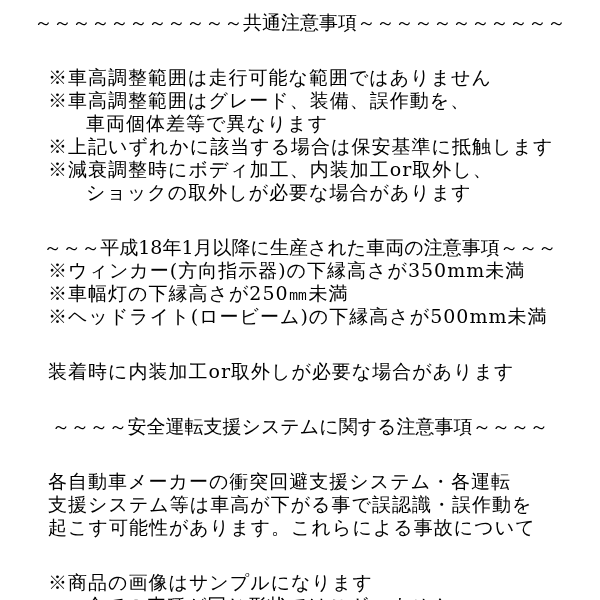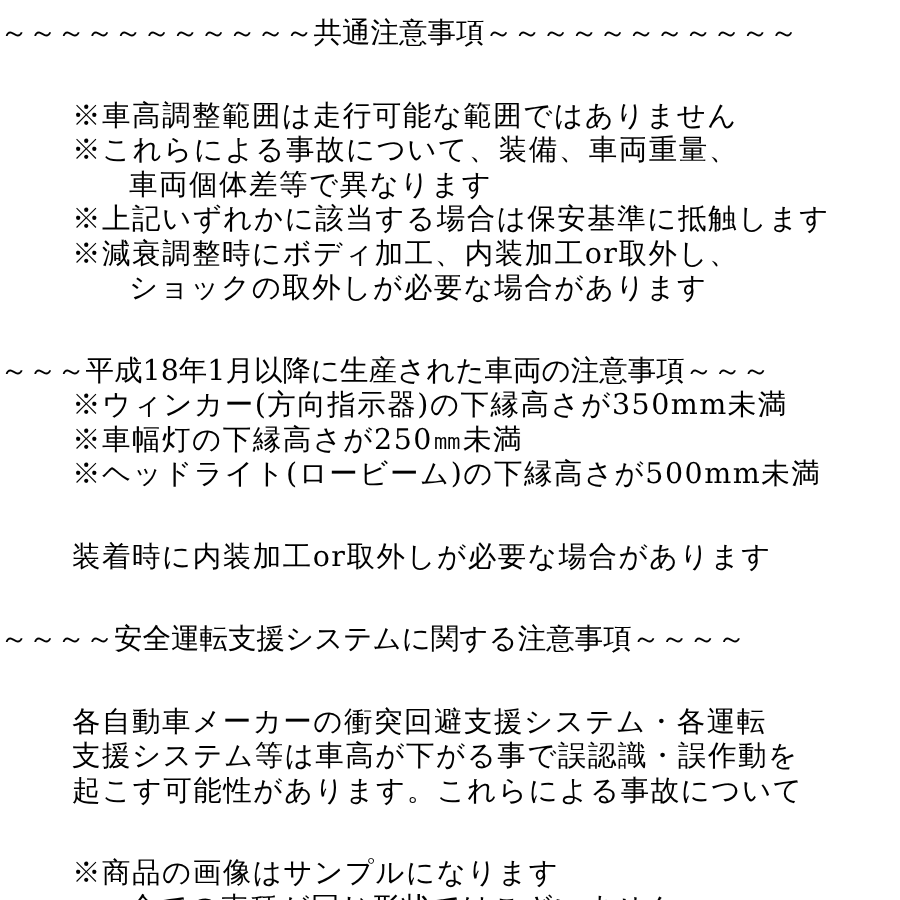--- a/index.html
+++ b/index.html
@@ -21,37 +21,38 @@
   .line {
     font-size: 19px;
     line-height: 23px;
     letter-spacing: 1px;
     padding-left: 48px;
     white-space: nowrap;
     font-weight: 500;
   }
   .line.header {
     padding-left: 0;
+    text-align: center;
     letter-spacing: 0;
   }
   .line.indent {
     padding-left: 68px;
     margin-left: 18px;
   }
   .line.gap {
     margin-top: 32px;
   }
 </style>
 </head>
 <body style="background: rgb(255, 255, 255); color: rgb(0, 0, 0);">
 
 <div class="doc">
   <div class="line header">～～～～～～～～～～～共通注意事項～～～～～～～～～～～</div>
   <div class="line gap">※車高調整範囲は走行可能な範囲ではありません</div>
-  <div class="line">※これらによる事故について、装備、車両重量、</div>
+  <div class="line">※車高調整範囲はグレード、装備、誤作動を、</div>
   <div class="line indent">車両個体差等で異なります</div>
   <div class="line">※上記いずれかに該当する場合は保安基準に抵触します</div>
   <div class="line">※減衰調整時にボディ加工、内装加工or取外し、</div>
   <div class="line indent">ショックの取外しが必要な場合があります</div>
   <div class="line header gap">～～～平成18年1月以降に生産された車両の注意事項～～～</div>
   <div class="line">※ウィンカー(方向指示器)の下縁高さが350mm未満</div>
   <div class="line">※車幅灯の下縁高さが250㎜未満</div>
   <div class="line">※ヘッドライト(ロービーム)の下縁高さが500mm未満</div>
   <div class="line gap">装着時に内装加工or取外しが必要な場合があります</div>
   <div class="line header gap">～～～～安全運転支援システムに関する注意事項～～～～</div>

